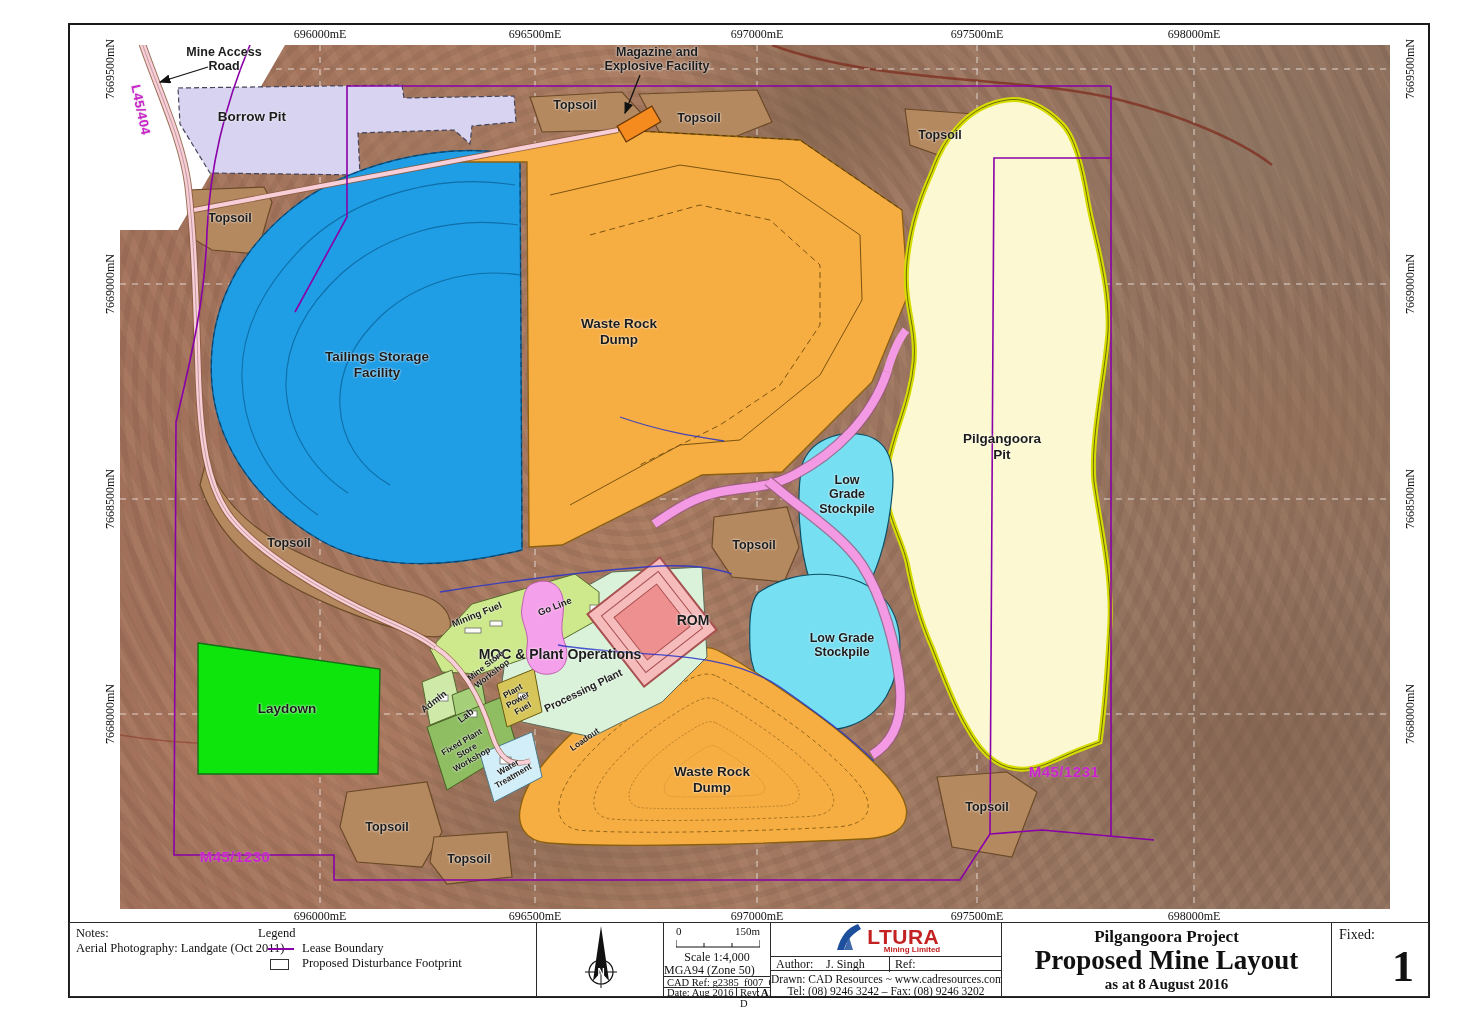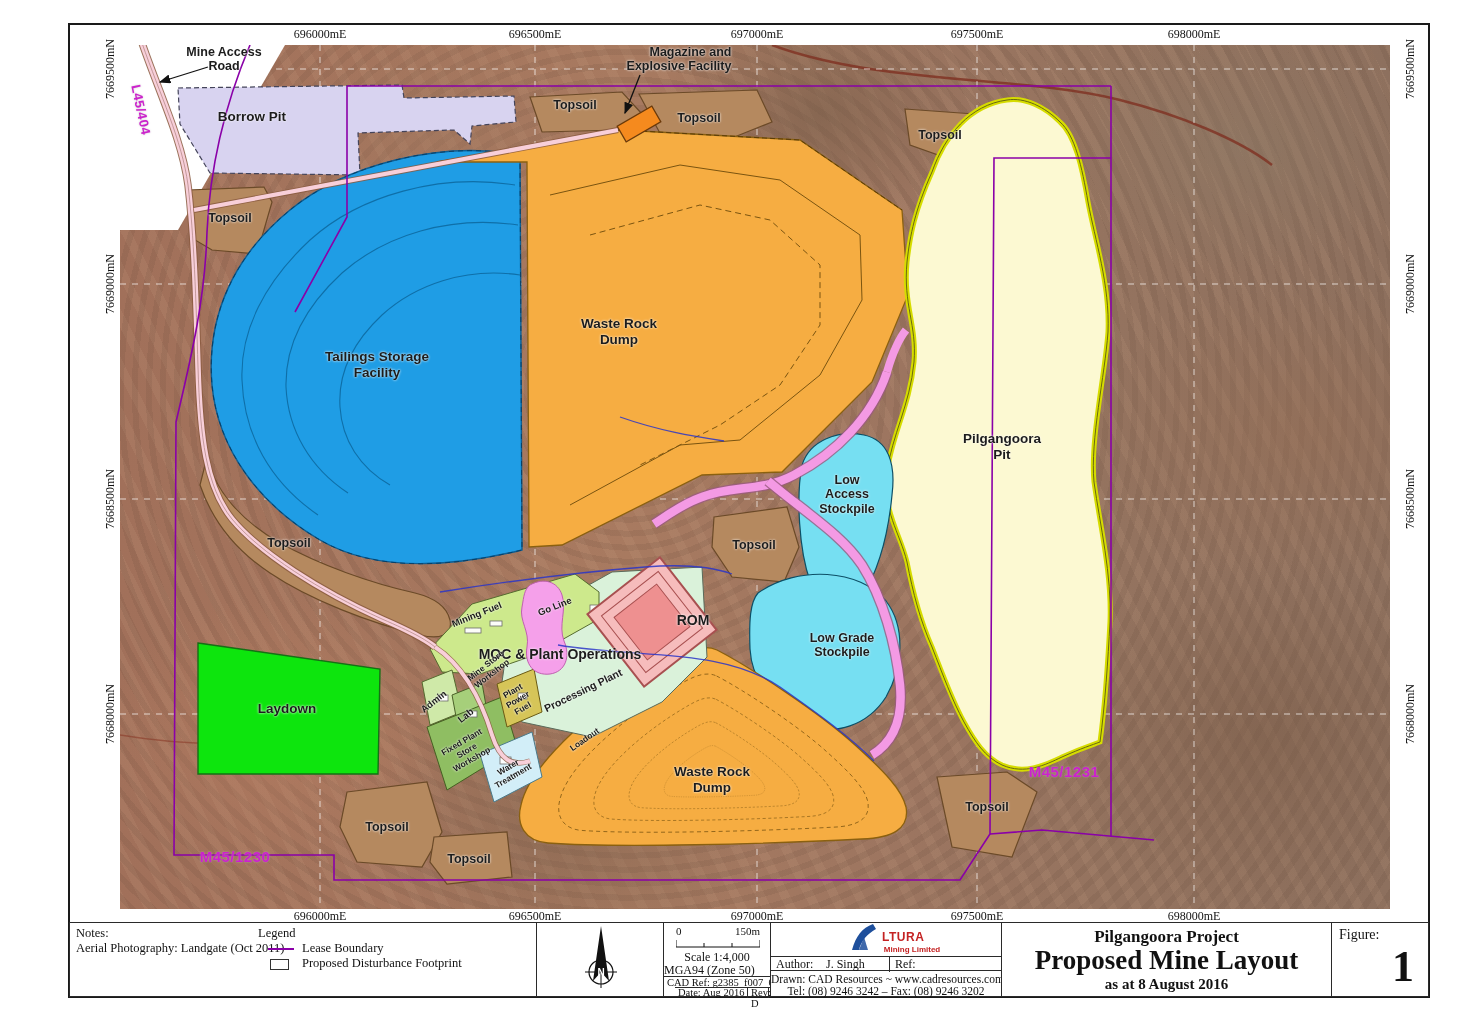--- a/index.html
+++ b/index.html
@@ -179,40 +179,40 @@
       <g stroke="#111" stroke-width="1.3" fill="none">
         <path d="M88,22 L40,37" marker-end="url(#ah)"></path>
         <path d="M520,30 L505,68" marker-end="url(#ah)"></path>
       </g>
     </svg>
   </div>
 
   <div id="labels">
     <div class="ml" style="left:104px;top:14px;">Mine Access
 Road</div>
-    <div class="ml" style="left:559px;top:14px;text-align:right;">Magazine and
+    <div class="ml" style="left:537px;top:14px;">Magazine and
 Explosive Facility</div>
     <div class="ml lg" style="left:132px;top:72px;">Borrow Pit</div>
     <div class="ml" style="left:110px;top:173px;">Topsoil</div>
     <div class="ml" style="left:455px;top:60px;">Topsoil</div>
     <div class="ml" style="left:579px;top:73px;">Topsoil</div>
     <div class="ml" style="left:820px;top:90px;">Topsoil</div>
     <div class="ml" style="left:169px;top:498px;">Topsoil</div>
     <div class="ml" style="left:634px;top:500px;">Topsoil</div>
     <div class="ml" style="left:267px;top:782px;">Topsoil</div>
     <div class="ml" style="left:349px;top:814px;">Topsoil</div>
     <div class="ml" style="left:867px;top:762px;">Topsoil</div>
     <div class="ml lg" style="left:257px;top:320px;">Tailings Storage
 Facility</div>
     <div class="ml lg" style="left:499px;top:287px;">Waste Rock
 Dump</div>
     <div class="ml lg" style="left:882px;top:402px;">Pilgangoora
 Pit</div>
     <div class="ml" style="left:727px;top:450px;">Low
-Access
+Grade
 Stockpile</div>
     <div class="ml" style="left:722px;top:600px;">Low Grade
 Stockpile</div>
     <div class="ml lg" style="left:167px;top:664px;">Laydown</div>
     <div class="ml lg" style="left:592px;top:735px;">Waste Rock
 Dump</div>
     <div class="ml lg" style="left:440px;top:609px;font-size:14px;">MOC &amp; Plant Operations</div>
     <div class="ml lg" style="left:532px;top:575px;font-size:14px;margin-left:41px;">ROM</div>
     <div class="ml sm" style="left:357px;top:570px;transform:translate(-50%,-50%) rotate(-22deg);">Mining Fuel</div>
     <div class="ml sm" style="left:435px;top:562px;transform:translate(-50%,-50%) rotate(-22deg);">Go Line</div>
@@ -284,49 +284,49 @@
       <line x1="0" y1="2" x2="0" y2="9" stroke="#111" stroke-width="1"></line>
       <line x1="28" y1="5" x2="28" y2="9" stroke="#111" stroke-width="1"></line>
       <line x1="56" y1="5" x2="56" y2="9" stroke="#111" stroke-width="1"></line>
       <line x1="84" y1="2" x2="84" y2="9" stroke="#111" stroke-width="1"></line>
     </svg>
     <div class="serif" style="position:absolute;left:0;top:27px;width:100%;text-align:center;font-size:12px;">Scale 1:4,000</div>
     <div class="serif" style="position:absolute;left:0;top:40px;width:100%;font-size:12px;">MGA94 (Zone 50)</div>
     <div class="trow" style="left:0;top:53px;width:100%;height:11px;border-top:1px solid #2a2a2a;">
       <div class="serif" style="position:absolute;left:3px;top:0;font-size:10.5px;white-space:nowrap;">CAD Ref: g2385_f007_01.dgn</div>
     </div>
-    <div class="trow" style="left:11px;top:64px;width:100%;height:17px;border-top:1px solid #2a2a2a;">
+    <div class="trow" style="left:0;top:64px;width:100%;height:17px;border-top:1px solid #2a2a2a;">
       <div class="serif" style="position:absolute;left:3px;top:-1px;font-size:10.5px;">Date: Aug 2016</div>
       <div class="serif" style="position:absolute;left:72px;top:-1px;font-size:10.5px;border-left:1px solid #2a2a2a;padding-left:3px;height:11px;">Rev: D</div>
       <div class="serif" style="position:absolute;left:93px;top:-1px;font-size:10.5px;font-weight:bold;border-left:1px solid #2a2a2a;padding-left:3px;height:11px;">A1</div>
     </div>
   </div>
 
   <div class="tb" style="left:700px;top:897px;width:232px;height:75px;">
     <div style="position:absolute;left:0;top:0;width:100%;height:33px;border-bottom:1px solid #2a2a2a;text-align:center;">
       <svg width="30" height="28" viewBox="0 0 30 28" style="vertical-align:middle;">
         <path d="M4,27 C8,13 14,5 25,1 L28,6 C19,11 13,18 11,27 Z" fill="#1e4f9c"></path>
         <path d="M11,27 L16,14 L20,27 Z" fill="#1e4f9c" opacity=".85"></path>
       </svg>
-      <span style="font-size:12px;font-weight:bold;color:#c42222;letter-spacing:.5px;vertical-align:middle;">LTURA</span>
+      <span style="font-size:21px;font-weight:bold;color:#c42222;letter-spacing:.5px;vertical-align:middle;">LTURA</span>
       <div style="font-size:8px;font-weight:bold;color:#c42222;margin-top:-6px;margin-left:52px;">Mining Limited</div>
     </div>
     <div class="trow" style="left:0;top:33px;width:100%;height:15px;border-bottom:1px solid #2a2a2a;">
       <span class="serif" style="position:absolute;left:5px;top:1px;font-size:12px;">Author:</span>
       <span class="serif" style="position:absolute;left:55px;top:1px;font-size:12px;">J. Singh</span>
       <span class="serif" style="position:absolute;left:118px;top:1px;font-size:12px;border-left:1px solid #2a2a2a;padding-left:5px;height:15px;display:inline-block;">Ref:</span>
     </div>
     <div class="serif" style="position:absolute;left:0;top:50px;width:100%;text-align:center;font-size:11.5px;white-space:nowrap;">Drawn:  CAD Resources ~ www.cadresources.com.au</div>
     <div class="serif" style="position:absolute;left:0;top:62px;width:100%;text-align:center;font-size:11.5px;white-space:nowrap;">Tel: (08) 9246 3242 – Fax: (08) 9246 3202</div>
   </div>
 
   <div class="tb" style="left:931px;top:897px;width:331px;height:75px;">
     <div class="serif" style="position:absolute;left:0;top:4px;width:100%;text-align:center;font-size:17px;font-weight:bold;">Pilgangoora Project</div>
     <div class="serif" style="position:absolute;left:0;top:22px;width:100%;text-align:center;font-size:27px;font-weight:bold;">Proposed Mine Layout</div>
     <div class="serif" style="position:absolute;left:0;top:53px;width:100%;text-align:center;font-size:15px;font-weight:bold;">as at 8 August 2016</div>
   </div>
 
   <div class="tb" style="left:1261px;top:897px;width:98px;height:75px;">
-    <div class="serif" style="position:absolute;left:7px;top:4px;font-size:14px;">Figure:</div>
+    <div class="serif" style="position:absolute;left:7px;top:4px;font-size:14px;">Fixed:</div>
     <div class="serif" style="position:absolute;right:14px;top:18px;font-size:44px;font-weight:bold;">1</div>
   </div>
 
 </div>
 
 </body></html>

